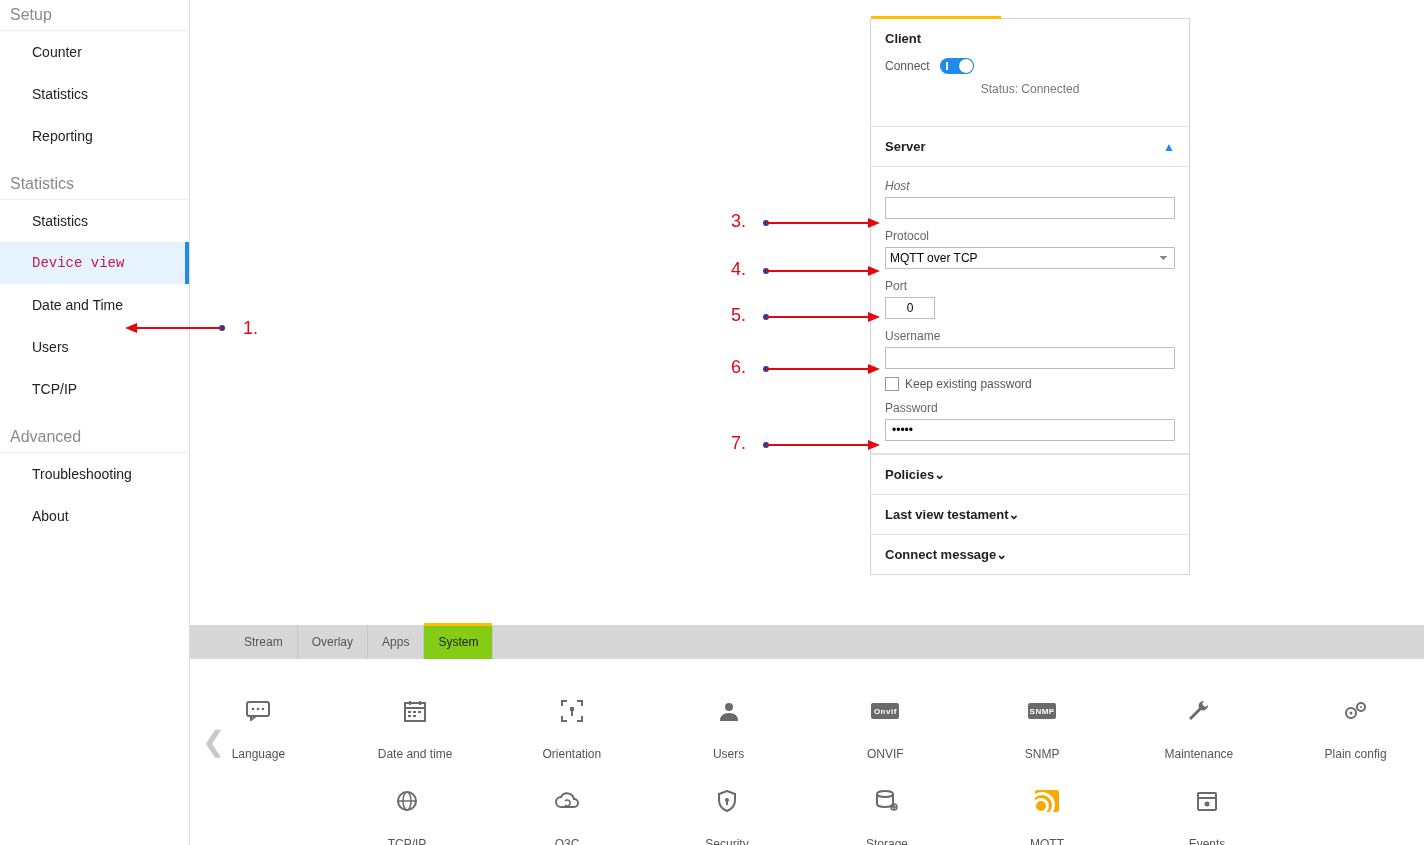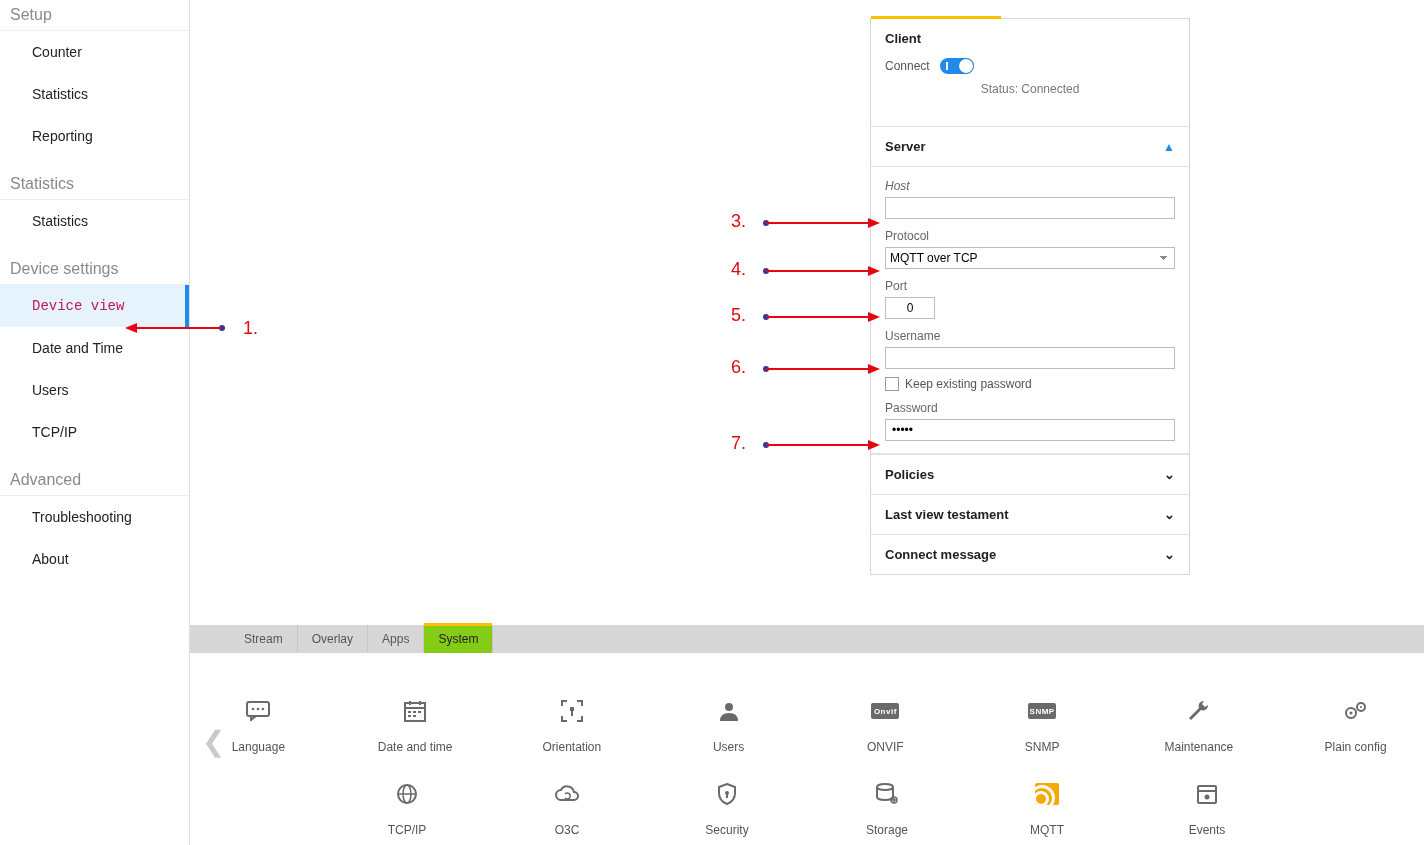--- a/index.html
+++ b/index.html
@@ -33,39 +33,39 @@
   .txt { width:100%; height:22px; border:1px solid #bbb; font-size:12px; padding:2px 6px; }
   .txt.port { width:50px; text-align:center; }
   .sel { width:100%; height:22px; border:1px solid #bbb; font-size:12px; padding:1px 4px; background:#fff;
          appearance:none; -webkit-appearance:none;
          background-image:linear-gradient(45deg,transparent 50%,#888 50%),linear-gradient(135deg,#888 50%,transparent 50%);
          background-position:right 10px center,right 6px center; background-size:4px 4px,4px 4px; background-repeat:no-repeat; }
   .chk-row { display:flex; align-items:center; gap:6px; margin-top:8px; font-size:12px; color:#555; }
   .chk { width:14px; height:14px; border:1px solid #999; }
 
   
-  .collap { display:flex; justify-content:space-between; align-items:center; padding:12px 14px; font-weight:bold; font-size:13px; border-top:1px solid #e2e2e2; cursor:pointer; }
+  .collap { display:flex; justify-content:flex-start; align-items:center; padding:12px 14px; font-weight:bold; font-size:13px; border-top:1px solid #e2e2e2; cursor:pointer; }
 
   
   .ann { position:absolute; pointer-events:none; }
   .ann svg line { stroke:#e30613; stroke-width:2; }
   .ann svg polygon { fill:#e30613; }
   .ann svg circle { fill:#2e3a9e; }
   .ann-label { position:absolute; font-size:18px; color:#e30613; font-weight:500; }
 
   
   .bottombar { position:absolute; left:190px; right:0; bottom:0; height:220px; background:#fff; }
-  .tabstrip { height:28px; background:#d7d7d7; display:flex; align-items:stretch; }
+  .tabstrip { height:34px; background:#d7d7d7; display:flex; align-items:stretch; }
   .tab { padding:0 14px; display:flex; align-items:center; font-size:12px; color:#555; border-right:1px solid #c7c7c7; cursor:pointer; }
   .tab.active { background:#84cc16; color:#222; position:relative; }
   .tab.active::before { content:""; position:absolute; left:0; right:0; top:-2px; height:3px; background:#ffbf00; }
 
   .icon-grid { position:absolute; left:0; right:0; top:40px; bottom:0; padding:20px 20px 0 20px; }
   .icon-row { display:flex; justify-content:center; gap:60px; margin:14px 0 28px 0; }
-  .icard { width:100px; display:flex; flex-direction:column; align-items:center; gap:17px; cursor:pointer; font-size:12px; color:#555; }
+  .icard { width:100px; display:flex; flex-direction:column; align-items:center; gap:24px; cursor:pointer; font-size:12px; color:#555; }
   .icard .ic { width:28px; height:24px; display:flex; align-items:center; justify-content:center; }
   .icard svg { fill:#6a6a6a; }
   .icard.active .mqtt-box { background:#f7a900; }
 
   .back-chevron { position:absolute; left:12px; top:100px; font-size:28px; color:#c9c9c9; cursor:pointer; }
 
   
   .mqtt-box { width:24px; height:22px; background:#6a6a6a; border-radius:2px; position:relative; overflow:hidden; }
   .mqtt-box::before { content:""; position:absolute; left:-6px; bottom:-6px; width:26px; height:26px; border:3px solid #fff; border-radius:50%; box-sizing:border-box; }
   .mqtt-box::after { content:""; position:absolute; left:-2px; bottom:-2px; width:16px; height:16px; border:3px solid #fff; border-radius:50%; box-sizing:border-box; }
@@ -78,21 +78,20 @@
 
 <div class="sidebar">
   <div class="side-group-label">Setup</div>
   <div class="side-item">Counter</div>
   <div class="side-item">Statistics</div>
   <div class="side-item">Reporting</div>
 
   <div class="side-group-label" style="margin-top:12px;">Statistics</div>
   <div class="side-item">Statistics</div>
 
-  <div class="side-group-label" style="margin-top:12px;">Device settings</div>
   <div class="side-item active">Device view</div>
   <div class="side-item">Date and Time</div>
   <div class="side-item">Users</div>
   <div class="side-item">TCP/IP</div>
 
   <div class="side-group-label" style="margin-top:12px;">Advanced</div>
   <div class="side-item">Troubleshooting</div>
   <div class="side-item">About</div>
 </div>
 

